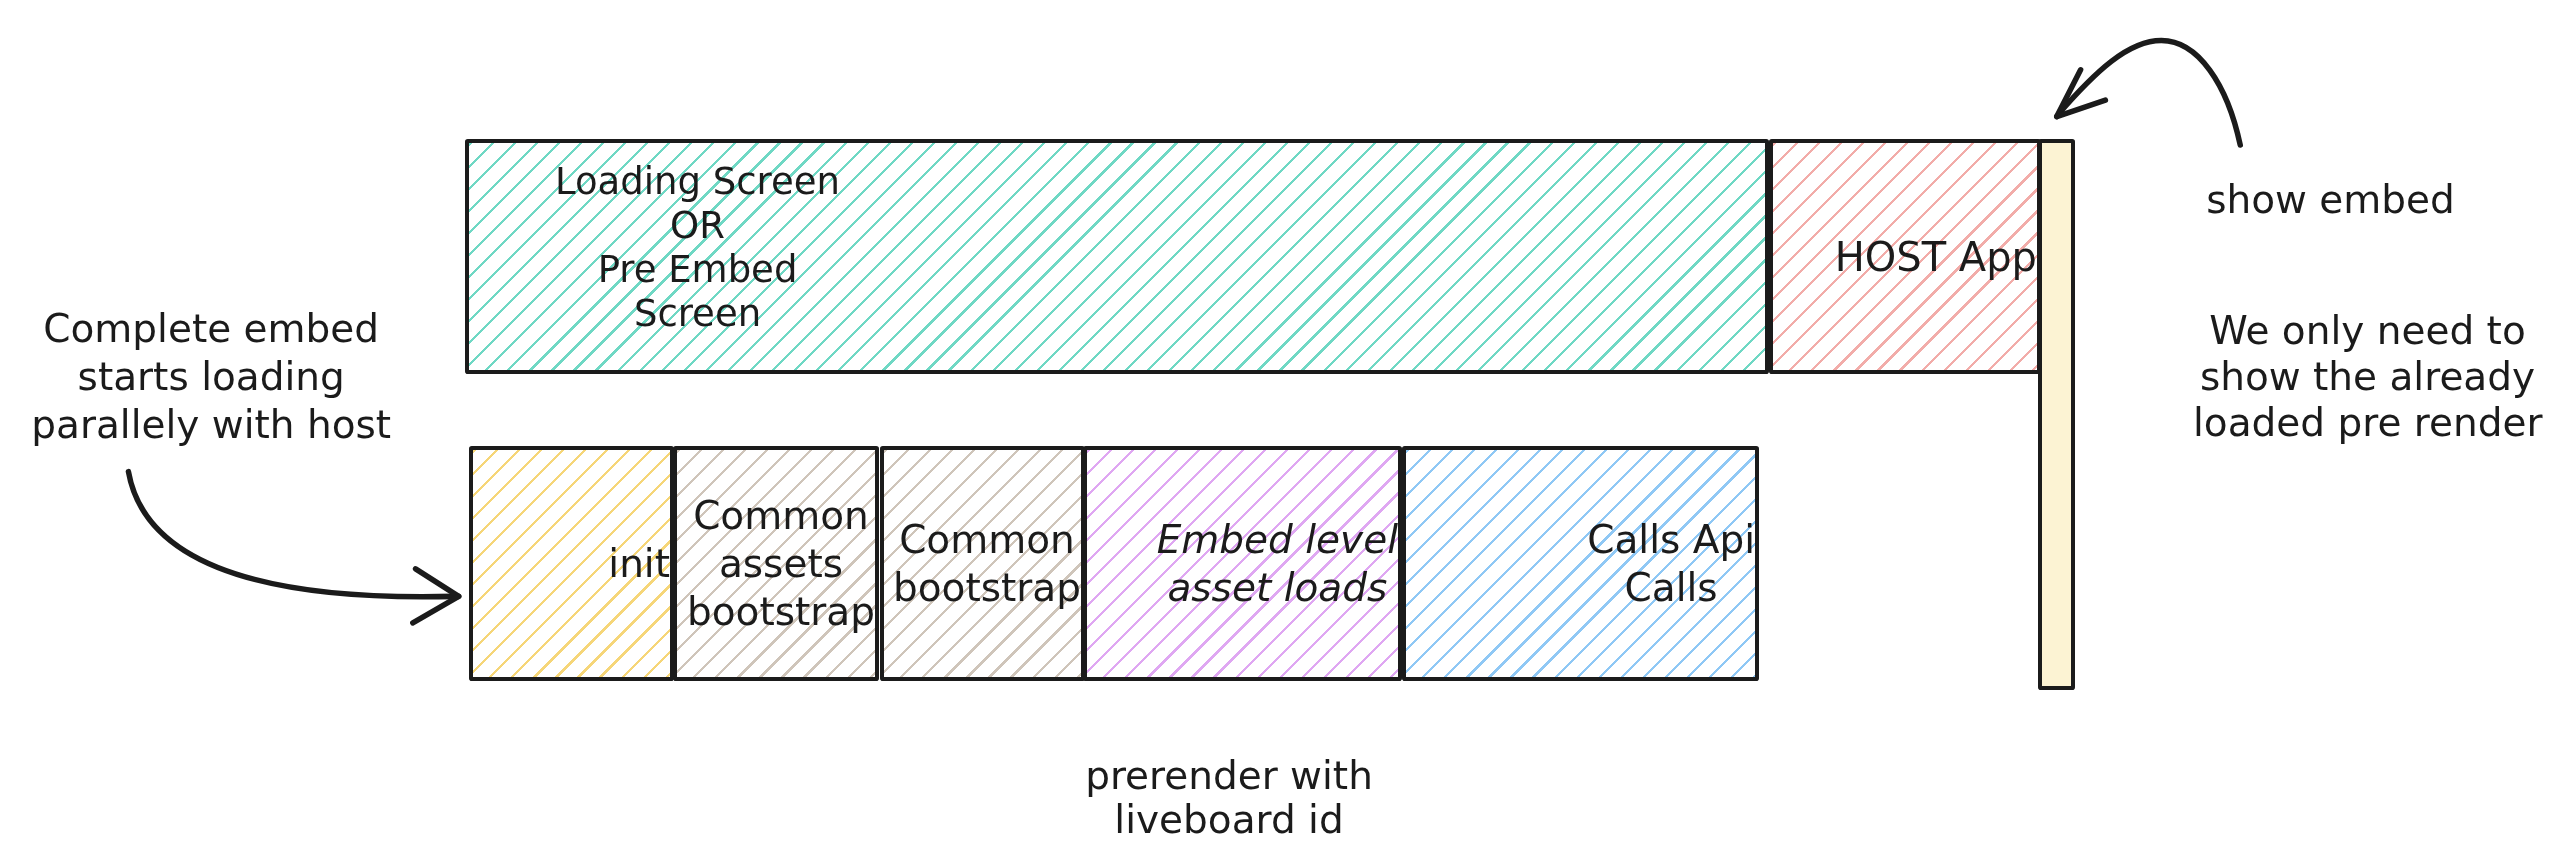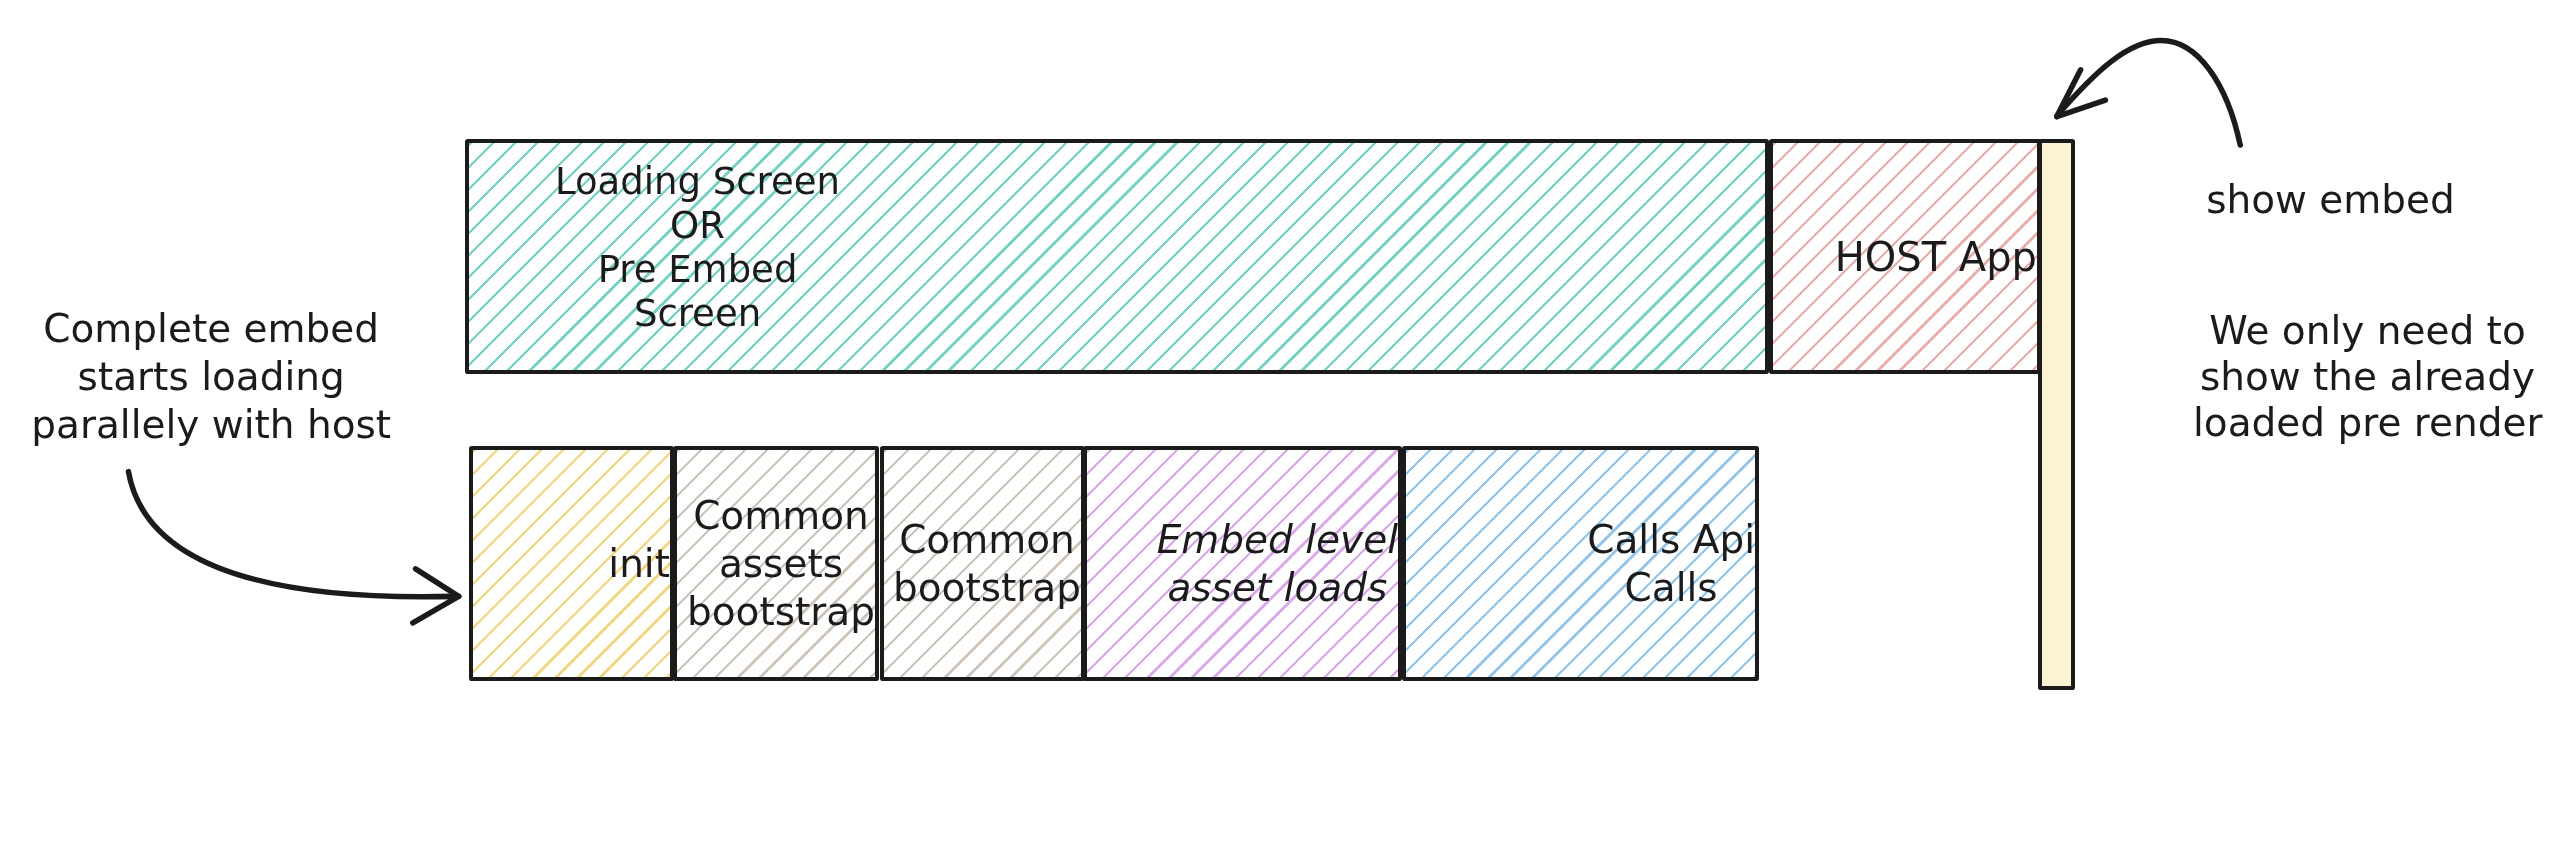--- a/index.html
+++ b/index.html
@@ -161,15 +161,19 @@
   <div class="note" id="note-show-embed">
     <span>show embed</span>
   </div>
 
   <div class="note" id="note-right">
     <span>We only need to</span>
     <span>show the already</span>
     <span>loaded pre render</span>
   </div>
 
+  <div class="note" id="note-bottom">
+    <span>prerender with</span>
+    <span>liveboard id</span>
+  </div>
 
 </div>
 
 
 </body></html>

